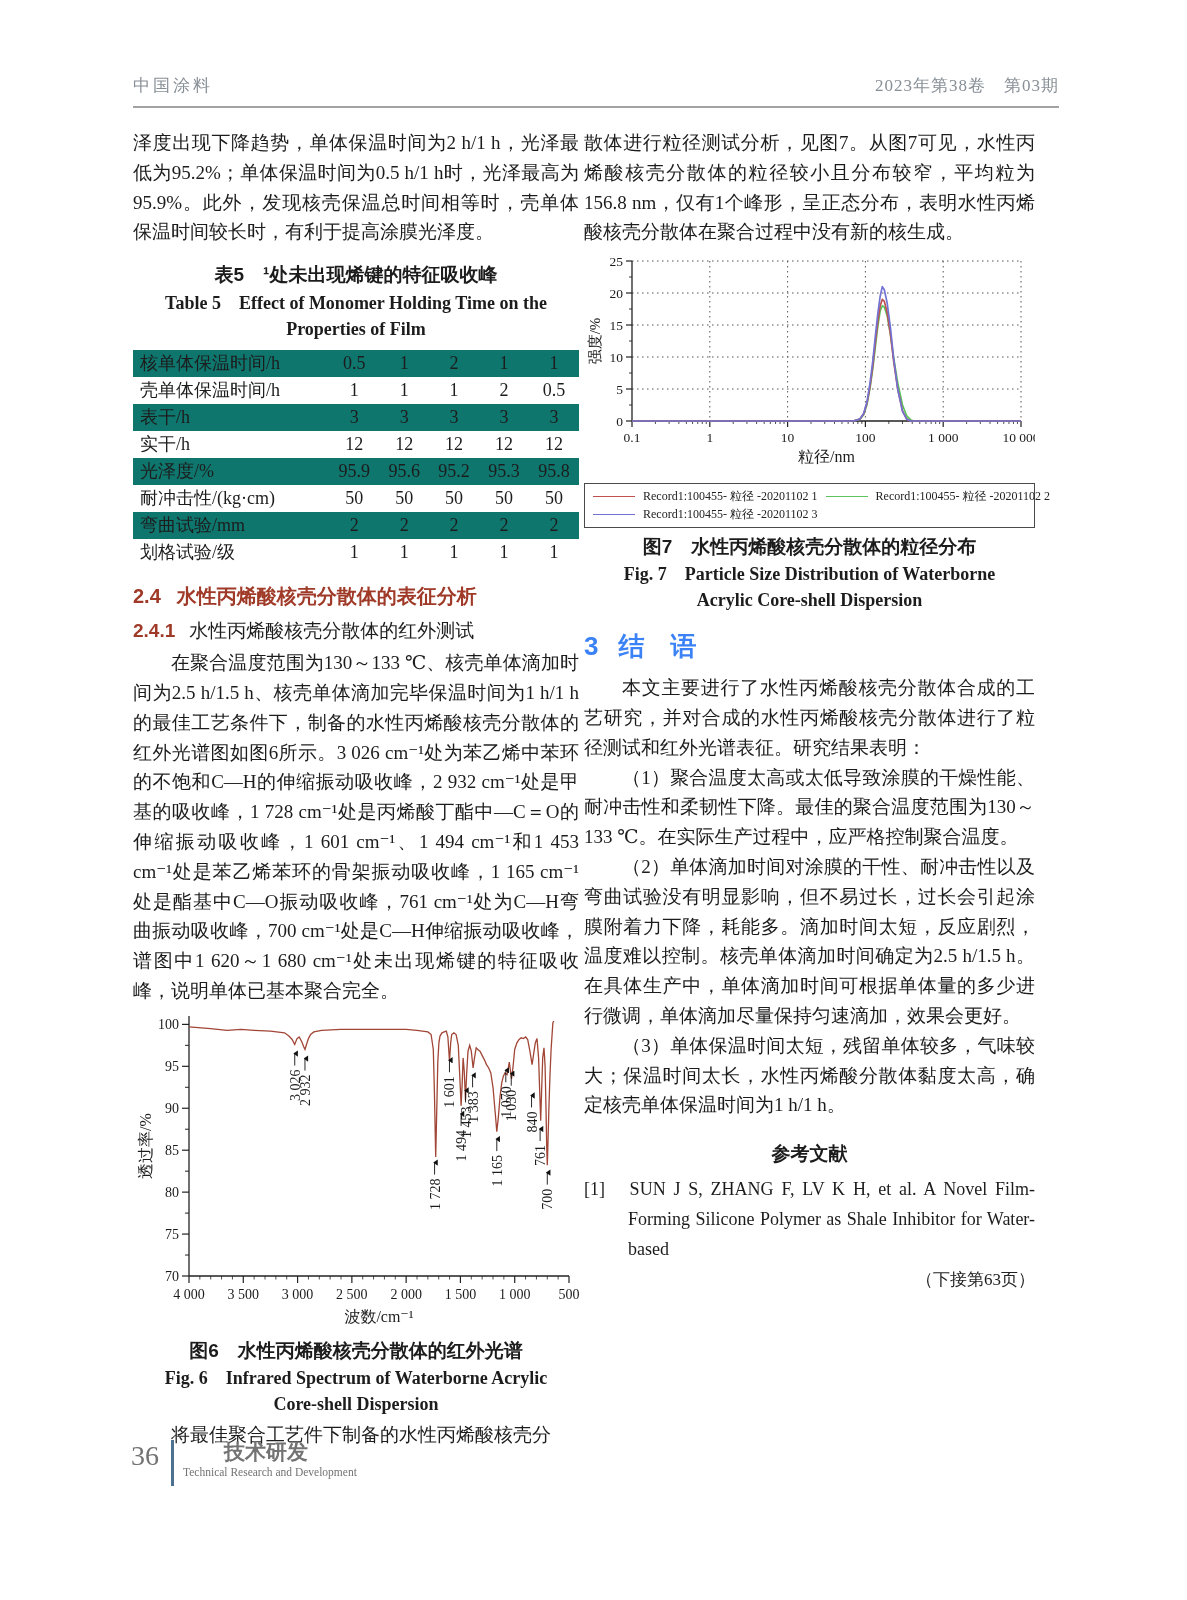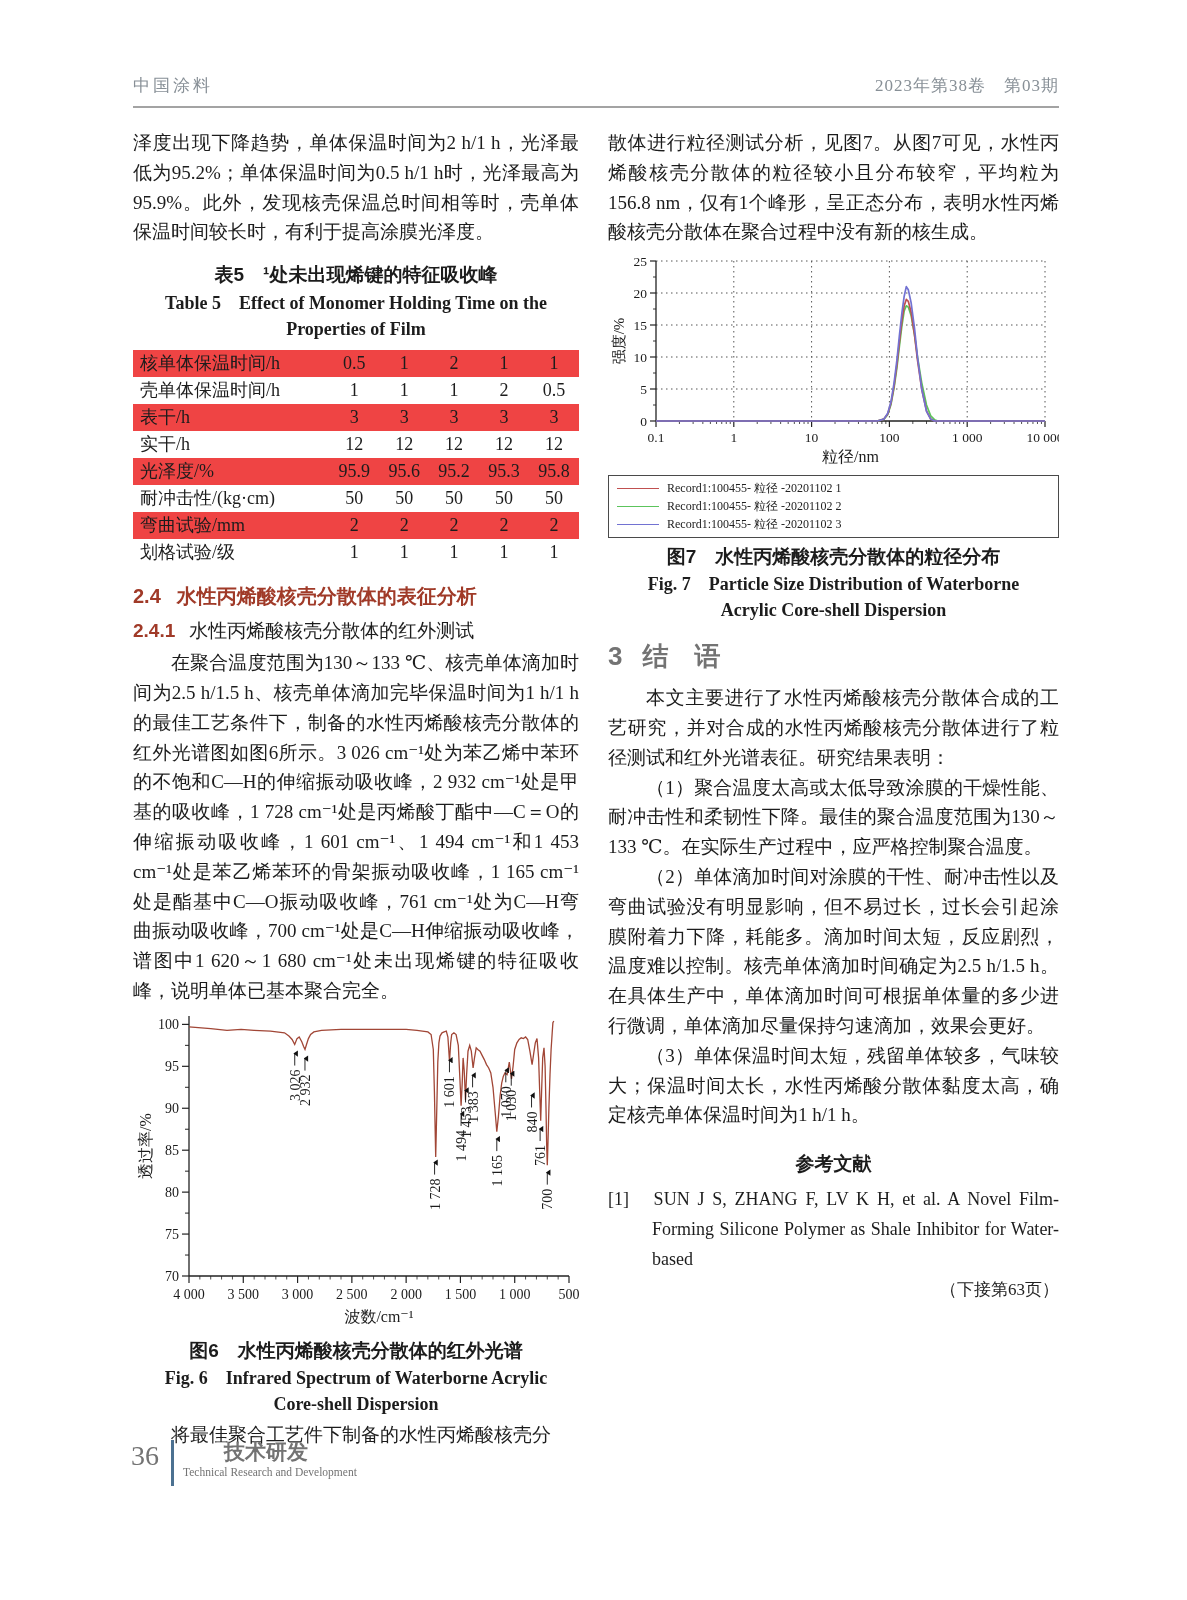--- a/index.html
+++ b/index.html
@@ -10,56 +10,56 @@
   
   .hdr{position:absolute;left:133px;top:74px;width:926px;display:flex;
        justify-content:space-between;align-items:flex-end;
        border-bottom:2px solid #a3a3a3;padding-bottom:9px;
        color:#878f96;font-size:17px;letter-spacing:3px;}
   .hdr .issue{letter-spacing:1px;}
 
   
   .col{position:absolute;top:128px;}
   .col-left{left:133px;width:446px;}
-  .col-right{left:608px;width:451px;}
+  .col-right{left:584px;width:451px;}
 
   p.body{font-size:19px;line-height:29.8px;text-align:justify;margin:0;}
   p.ind{text-indent:2em;}
 
   
   .tbl-title-cn{font-family:"Liberation Sans","DejaVu Sans",sans-serif;font-weight:bold;
        font-size:19px;text-align:center;margin-top:15px;line-height:26px;}
   .tbl-title-en{font-weight:bold;font-size:18px;text-align:center;line-height:26px;
        margin:2px auto 8px;width:86%;}
   table.t5{width:100%;border-collapse:collapse;font-size:18px;}
   table.t5 td{padding:2px 0;line-height:23px;height:23px;}
   table.t5 td.label{text-align:left;padding-left:7px;width:44%;}
   table.t5 td.val{text-align:center;}
-  tr.shaded{background:#ef4444;}
+  tr.shaded{background:#0f766e;}
 
   
   .h2{color:#a03a28;font-family:"Liberation Sans","DejaVu Sans",sans-serif;
       font-weight:bold;font-size:20px;margin-top:16px;line-height:28px;}
   .h2 .num{margin-right:16px;}
   .h3row{margin-top:6px;font-size:19px;line-height:29px;}
   .h3row .num{color:#a03a28;font-family:"Liberation Sans","DejaVu Sans",sans-serif;
       font-weight:bold;margin-right:14px;}
-  .h1row{color:#737373;font-family:"Liberation Sans","DejaVu Sans",sans-serif;
+  .h1row{color:#3b82f6;font-family:"Liberation Sans","DejaVu Sans",sans-serif;
       font-weight:bold;font-size:26px;margin:16px 0 10px;line-height:34px;}
   .h1row .num{margin-right:20px;}
 
   
   figure{margin:0;text-align:center;}
   .cap-cn{font-family:"Liberation Sans","DejaVu Sans",sans-serif;font-weight:bold;
       font-size:19px;text-align:center;margin-top:6px;line-height:26px;}
   .cap-en{font-weight:bold;font-size:18px;line-height:26px;text-align:center;
       margin:1px auto 0;width:95%;}
 
-  .legend-box{border:1.5px solid #4a4a4a;margin-top:4px;padding:4px 8px;
-      display:grid;grid-template-columns:1fr;gap:1px 8px;font-size:12px;text-align:left;}
+  .legend-box{border:1.5px solid #4a4a4a;margin-top:12px;padding:4px 8px;
+      display:grid;grid-template-columns:1fr 1fr;gap:1px 8px;font-size:12px;text-align:left;}
   .legend-item{display:flex;align-items:center;gap:8px;white-space:nowrap;color:#222;}
   .legend-line{display:inline-block;width:42px;height:0;border-top:1.7px solid;}
 
   
   .refs-h{font-family:"Liberation Sans","DejaVu Sans",sans-serif;font-weight:bold;
       font-size:19px;text-align:center;margin-top:20px;line-height:28px;}
   p.ref{font-size:18px;line-height:30px;margin:6px 0 0;padding-left:44px;text-indent:-44px;text-align:justify;}
   .continued{text-align:right;font-size:17px;margin-top:4px;color:#222;}
 
   

